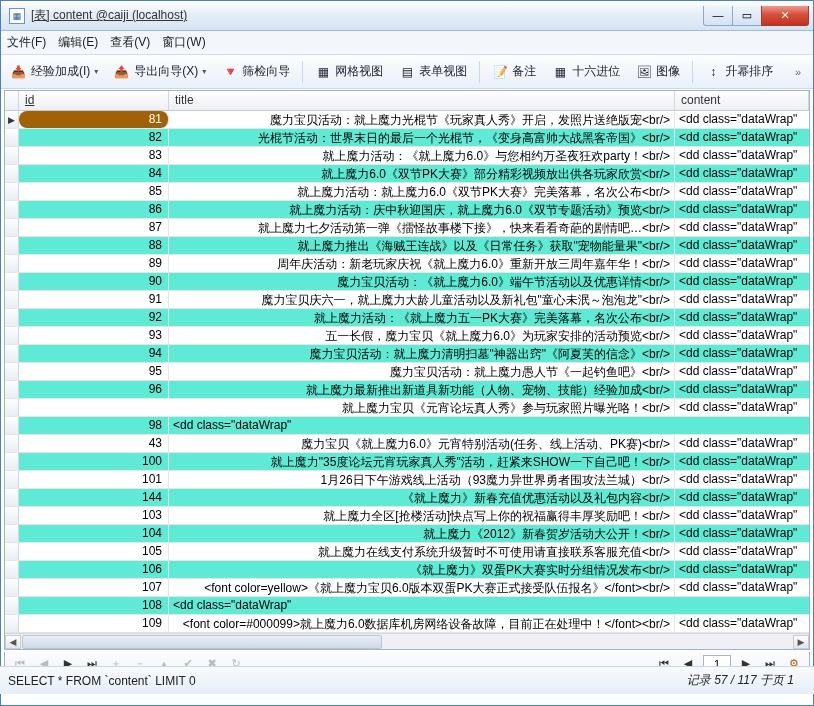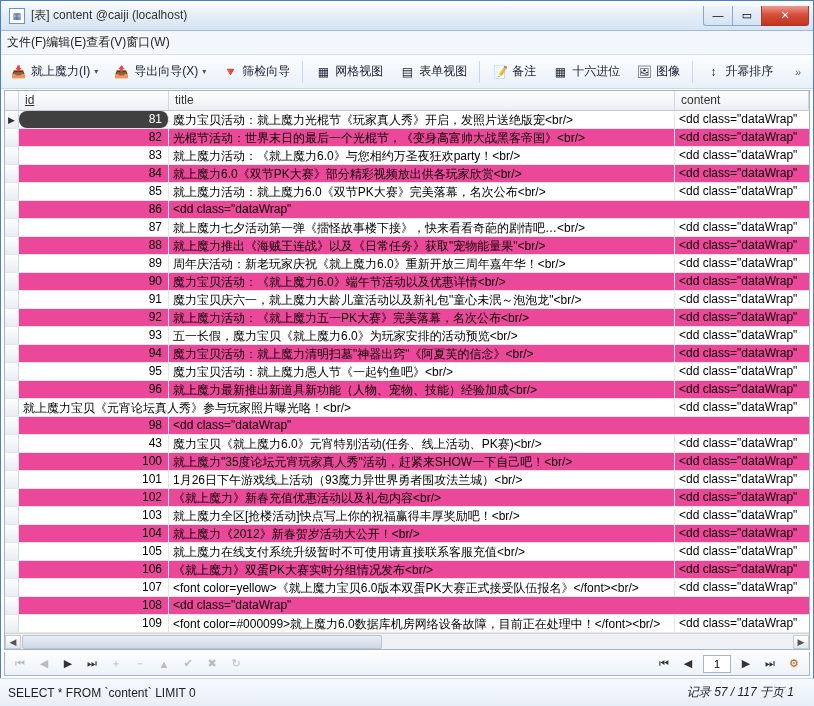--- a/index.html
+++ b/index.html
@@ -1,57 +1,57 @@
 <!DOCTYPE html>
 <html><head>
 <meta charset="utf-8">
 <style>
 * { box-sizing: border-box; margin: 0; padding: 0; font-family: "Microsoft YaHei", "SimSun", Tahoma, sans-serif; }
 body { background: #fff; width: 814px; height: 706px; overflow: hidden; border: 1px solid #4b7fc4; }
 .titlebar { height: 30px; background: linear-gradient(#fdfefe,#e6eef8 45%,#d5e4f4); display: flex; align-items: center; padding: 0 0 0 8px; border-bottom: 1px solid #9fb9d8; }
 .titlebar .icon { width: 16px; height: 16px; margin-right: 6px; background: #fff; border: 1px solid #6b93c7; display: inline-flex; align-items: center; justify-content: center; font-size: 9px; color: #2a5aa4; }
-.titlebar .title { font-size: 12px; color: #333; flex: 1; }
+.titlebar .title { font-size: 12px; color: #333; flex: 1; text-decoration: underline; }
 .winbtns { display: flex; height: 20px; margin-right: 4px; }
 .winbtn { width: 30px; height: 20px; border: 1px solid #8fa8c8; border-top: none; margin-left: -1px; display: flex; align-items: center; justify-content: center; font-size: 11px; background: linear-gradient(#eef4fb,#d3e3f3); cursor: pointer; }
 .winbtn.min { border-bottom-left-radius: 3px; }
 .winbtn.max {}
 .winbtn.close { width: 48px; background: linear-gradient(#f09a8e,#d64f3d 45%,#c2331e); color: #fff; border-color: #a83a2a; border-bottom-right-radius: 3px; }
-.menubar { height: 24px; background: #f3f7fc; display: flex; align-items: center; padding: 0 6px; font-size: 12px; color: #222; border-bottom: 1px solid #d4dfec; }
+.menubar { height: 24px; background: #f3f7fc; display: flex; align-items: center; padding: 0 6px; gap: 12px; font-size: 12px; color: #222; border-bottom: 1px solid #d4dfec; }
 .toolbar { height: 34px; background: linear-gradient(#fcfdfe,#e9f0f9); border-bottom: 1px solid #c9d8ea; display: flex; align-items: center; padding: 0 6px; gap: 8px; font-size: 12px; color: #223; }
 .tbtn { display: inline-flex; align-items: center; gap: 4px; padding: 2px 4px; cursor: pointer; white-space: nowrap; }
 .tbtn .ic { width: 16px; height: 16px; display: inline-flex; align-items: center; justify-content: center; font-size: 12px; }
 .sep { width: 1px; height: 22px; background: #c9d8ea; }
 .drop { font-size: 8px; color: #555; }
 .more { margin-left: auto; padding: 0 6px; color: #666; font-size: 11px; }
 .gridwrap { position: absolute; top: 90px; left: 4px; right: 4px; bottom: 56px; border: 1px solid #9fb4cf; background: #fff; }
 .headerrow { height: 20px; background: linear-gradient(#fefefe,#eceff3); display: flex; border-bottom: 1px solid #bfcbdb; font-size: 12px; color: #333; }
 .hcell { border-right: 1px solid #cfd8e4; padding: 2px 6px; overflow: hidden; white-space: nowrap; }
 .hcell.sel { width: 14px; padding: 0; }
 .hcell.id { width: 150px; text-decoration: underline; }
 .hcell.title { flex: 1; }
 .hcell.content { width: 134px; }
 .rows { position: absolute; top: 20px; left: 0; right: 0; bottom: 16px; overflow: hidden; }
 .row { height: 18px; display: flex; font-size: 12px; color: #000; border-bottom: 1px solid #e6e6e6; }
 .row .sel { width: 14px; background: linear-gradient(#fefefe,#e9edf2); border-right: 1px solid #cfd8e4; display: flex; align-items: center; justify-content: center; }
 .row.cur .sel::before { content: "▶"; font-size: 9px; color: #333; }
 .row .c-id { width: 150px; text-align: right; padding: 1px 6px 0 0; border-right: 1px solid #e6e6e6; }
-.row .c-title { flex: 1; padding: 1px 4px 0 4px; overflow: hidden; white-space: nowrap; border-right: 1px solid #e6e6e6; }
+.row .c-title { flex: 1; padding: 1px 4px 0 4px; overflow: hidden; white-space: nowrap; border-right: 1px solid #e6e6e6; text-align: right; }
 .row .c-content { width: 134px; padding: 1px 4px 0 4px; overflow: hidden; white-space: nowrap; }
-.row.cur .c-id { background: #404040; color: #fff; border-radius: 8px; }
+.row.cur .c-id { background: #a16207; color: #fff; border-radius: 8px; }
 .row.odd { background: #fff; }
-.row.even { background: #ec4899; }
+.row.even { background: #5eead4; }
 .hscroll { position: absolute; left: 0; right: 0; bottom: 0; height: 16px; background: #f0f0f0; border-top: 1px solid #d6d6d6; display: flex; align-items: center; }
 .hscroll .arrow { width: 16px; height: 14px; background: linear-gradient(#fefefe,#e2e6ea); border: 1px solid #c4cdd8; display: flex; align-items: center; justify-content: center; font-size: 9px; color: #555; }
 .hscroll .track { flex: 1; height: 14px; background: #eef0f3; position: relative; margin: 0 1px; }
 .hscroll .thumb { position: absolute; left: 0; width: 360px; top: 0; bottom: 0; background: linear-gradient(#e9eef4,#cfd9e5); border: 1px solid #b8c5d4; border-radius: 2px; }
 .navbar { position: absolute; left: 4px; right: 4px; bottom: 30px; height: 24px; background: linear-gradient(#fdfdfe,#eef2f8); border: 1px solid #9fb4cf; border-top: none; display: flex; align-items: center; font-size: 12px; padding: 0 6px; gap: 6px; }
 .navbtn { width: 18px; height: 18px; display: flex; align-items: center; justify-content: center; color: #333; cursor: pointer; font-size: 11px; }
 .navbtn.dis { color: #bbb; }
 .pageinput { width: 28px; height: 18px; border: 1px solid #a8b6c8; font-size: 11px; text-align: center; }
-.statusbar { position: absolute; left: 0; right: 0; bottom: 0; height: 28px; background: linear-gradient(#f7fafd,#e7eef7); border-top: 1px solid #c9d8ea; display: flex; align-items: center; font-size: 12px; padding: 0 8px; }
+.statusbar { position: absolute; left: 0; right: 0; bottom: 12px; height: 28px; background: linear-gradient(#f7fafd,#e7eef7); border-top: 1px solid #c9d8ea; display: flex; align-items: center; font-size: 12px; padding: 0 8px; }
 .statusbar .q { flex: 1; color: #222; }
 .statusbar .rec { color: #222; padding-right: 12px; font-style: italic; }
 </style>
 </head>
 <body>
 
 <div class="titlebar">
   <span class="icon">▦</span>
   <span class="title">[表] content @caiji (localhost)</span>
   <div class="winbtns">
@@ -64,21 +64,21 @@
 <div class="menubar">
   <span>文件(F)</span>
   <span>编辑(E)</span>
   <span>查看(V)</span>
   <span>窗口(W)</span>
 </div>
 
 <div class="toolbar">
   <div class="tbtn">
       <span class="ic">📥</span>
-      <span>就上魔力(I)</span>
+      <span>经验加成(I)</span>
       <span class="drop">▾</span>
     </div>
   <div class="tbtn">
       <span class="ic">📤</span>
       <span>导出向导(X)</span>
       <span class="drop">▾</span>
     </div>
   <div class="tbtn">
       <span class="ic">🔻</span>
       <span>筛检向导</span>
@@ -147,20 +147,21 @@
       </div>
       <div class="row odd">
         <div class="sel"></div>
         <div class="c-id">85</div>
         <div class="c-title">就上魔力活动：就上魔力6.0《双节PK大赛》完美落幕，名次公布&lt;br/&gt;</div>
         <div class="c-content">&lt;dd class="dataWrap"</div>
       </div>
       <div class="row even">
         <div class="sel"></div>
         <div class="c-id">86</div>
+        <div class="c-title">就上魔力活动：庆中秋迎国庆，就上魔力6.0《双节专题活动》预览&lt;br/&gt;</div>
         <div class="c-content">&lt;dd class="dataWrap"</div>
       </div>
       <div class="row odd">
         <div class="sel"></div>
         <div class="c-id">87</div>
         <div class="c-title">就上魔力七夕活动第一弹《擂怪故事楼下接》，快来看看奇葩的剧情吧…&lt;br/&gt;</div>
         <div class="c-content">&lt;dd class="dataWrap"</div>
       </div>
       <div class="row even">
         <div class="sel"></div>
@@ -239,21 +240,21 @@
         <div class="c-content">&lt;dd class="dataWrap"</div>
       </div>
       <div class="row odd">
         <div class="sel"></div>
         <div class="c-id">101</div>
         <div class="c-title">1月26日下午游戏线上活动（93魔力异世界勇者围攻法兰城）&lt;br/&gt;</div>
         <div class="c-content">&lt;dd class="dataWrap"</div>
       </div>
       <div class="row even">
         <div class="sel"></div>
-        <div class="c-id">102</div>
+        <div class="c-id">144</div>
         <div class="c-title">《就上魔力》新春充值优惠活动以及礼包内容&lt;br/&gt;</div>
         <div class="c-content">&lt;dd class="dataWrap"</div>
       </div>
       <div class="row odd">
         <div class="sel"></div>
         <div class="c-id">103</div>
         <div class="c-title">就上魔力全区[抢楼活动]快点写上你的祝福赢得丰厚奖励吧！&lt;br/&gt;</div>
         <div class="c-content">&lt;dd class="dataWrap"</div>
       </div>
       <div class="row even">

